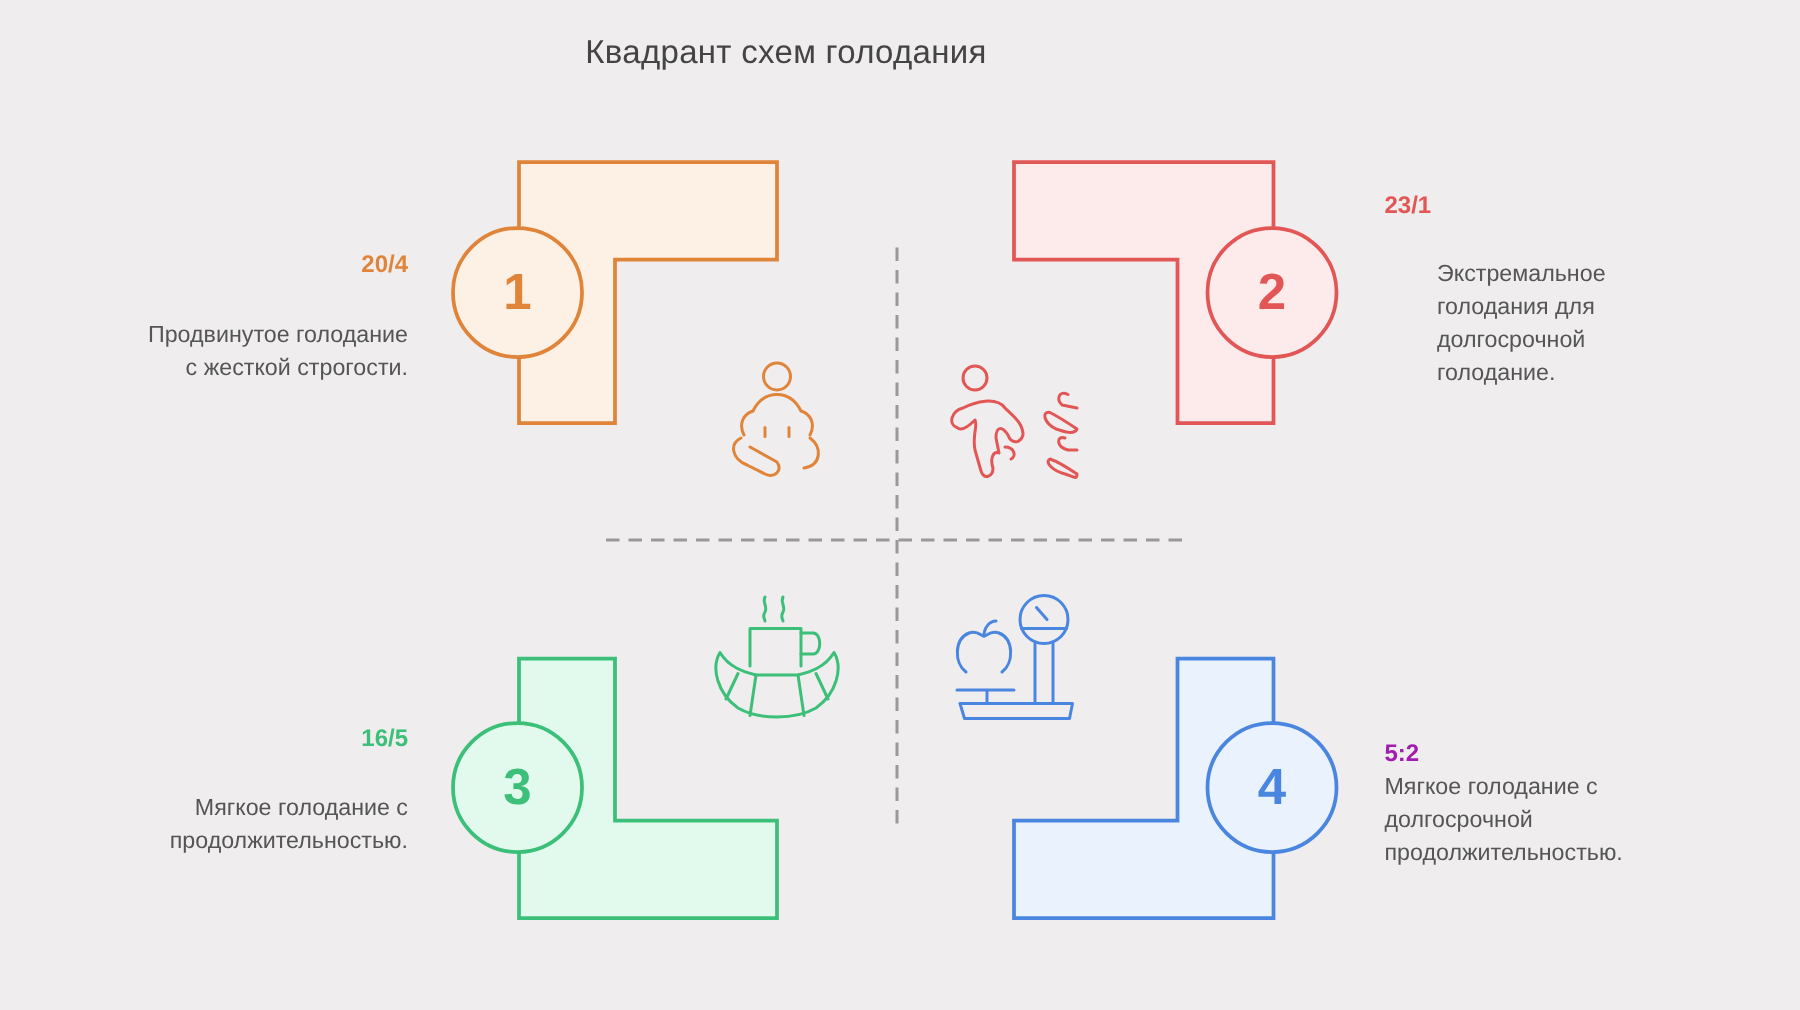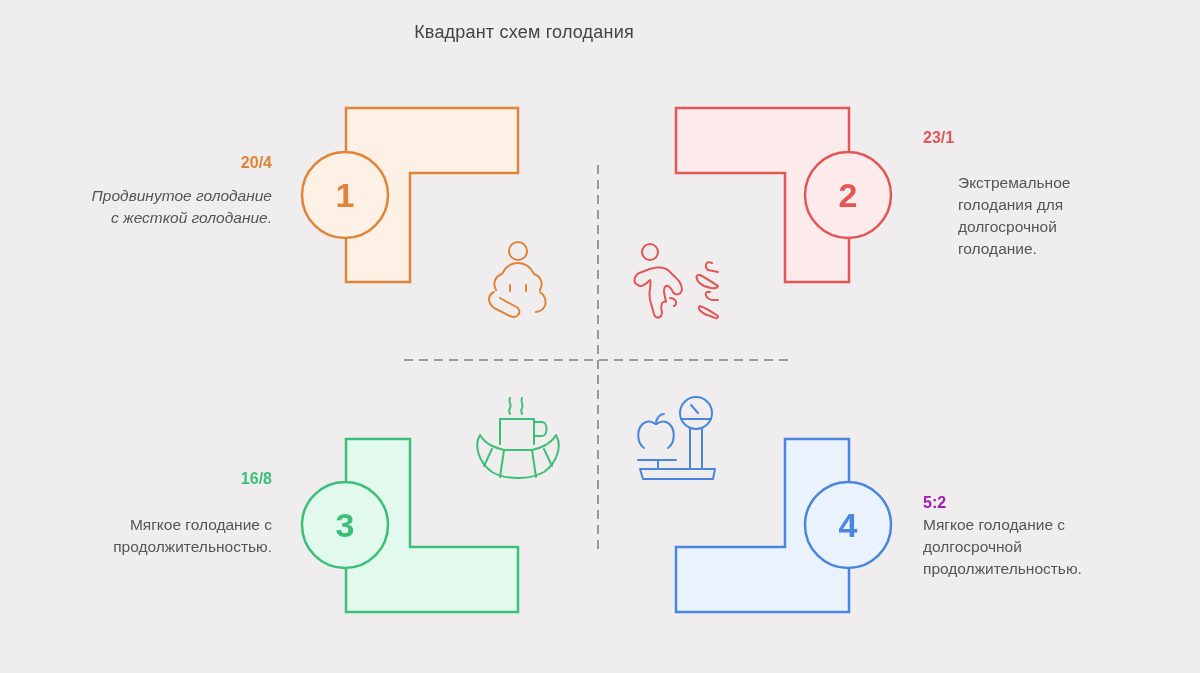--- a/index.html
+++ b/index.html
@@ -2,30 +2,30 @@
 <html><head>
 <meta charset="utf-8">
 <style>
   html, body { margin: 0; padding: 0; }
   body {
     width: 1200px; height: 673px; background: #efedee; position: relative; overflow: hidden;
     font-family: "Liberation Sans", "DejaVu Sans", sans-serif;
   }
   .title {
     position: absolute; left: 0; top: 22px; width: 1048px; text-align: center;
-    font-size: 18px; color: #444; letter-spacing: 0.2px;
+    font-size: 22px; color: #444; letter-spacing: 0.2px;
   }
   svg.canvas { position: absolute; left: 0; top: 0; }
   .label {
     position: absolute; font-weight: bold; font-size: 16px;
   }
   .desc {
     position: absolute; font-size: 15.5px; line-height: 22px; color: #555;
   }
-  .right { text-align: right; }
+  .right { text-align: right; margin-top: 14px; }
   .num {
     position: absolute; width: 80px; height: 80px; text-align: center; line-height: 80px;
     font-weight: bold; font-size: 34px;
   }
 </style>
 </head>
 <body>
 
 <div class="title">Квадрант схем голодания</div>
 
@@ -86,34 +86,34 @@
     <path d="M640,469 H715 L713,479 H643 L640,469 Z"></path>
   </g>
 </svg>
 
 <div class="num" style="left:305px; top:155px; color:#e0843a;">1</div>
 <div class="num" style="left:808px; top:155px; color:#e35656;">2</div>
 <div class="num" style="left:305px; top:485px; color:#3cbf78;">3</div>
 <div class="num" style="left:808px; top:485px; color:#4a86e0;">4</div>
 
 <div class="label right" style="left:72px; top:154px; width:200px; color:#e0843a;">20/4</div>
-<div class="desc right" style="left:22px; top:185px; width:250px;font-style:italic;">
+<div class="desc right" style="left:22px; top:199px; width:250px;">
   <div>Продвинутое голодание</div>
-  <div>с жесткой голодание.</div>
+  <div>с жесткой строгости.</div>
 </div>
 
 <div class="label" style="left:923px; top:129px; width:200px; color:#e35656;">23/1</div>
 <div class="desc" style="left:923px; top:172px; width:250px;margin-left:35px;">
   <div>Экстремальное</div>
   <div>голодания для</div>
   <div>долгосрочной</div>
   <div>голодание.</div>
 </div>
 
-<div class="label right" style="left:72px; top:470px; width:200px; color:#3cbf78;">16/8</div>
+<div class="label right" style="left:72px; top:470px; width:200px; color:#3cbf78;">16/5</div>
 <div class="desc right" style="left:22px; top:514px; width:250px;">
   <div>Мягкое голодание с</div>
   <div>продолжительностью.</div>
 </div>
 
 <div class="label" style="left:923px; top:494px; width:200px; color:#a21caf;">5:2</div>
 <div class="desc" style="left:923px; top:514px; width:260px;">
   <div>Мягкое голодание с</div>
   <div>долгосрочной</div>
   <div>продолжительностью.</div>

